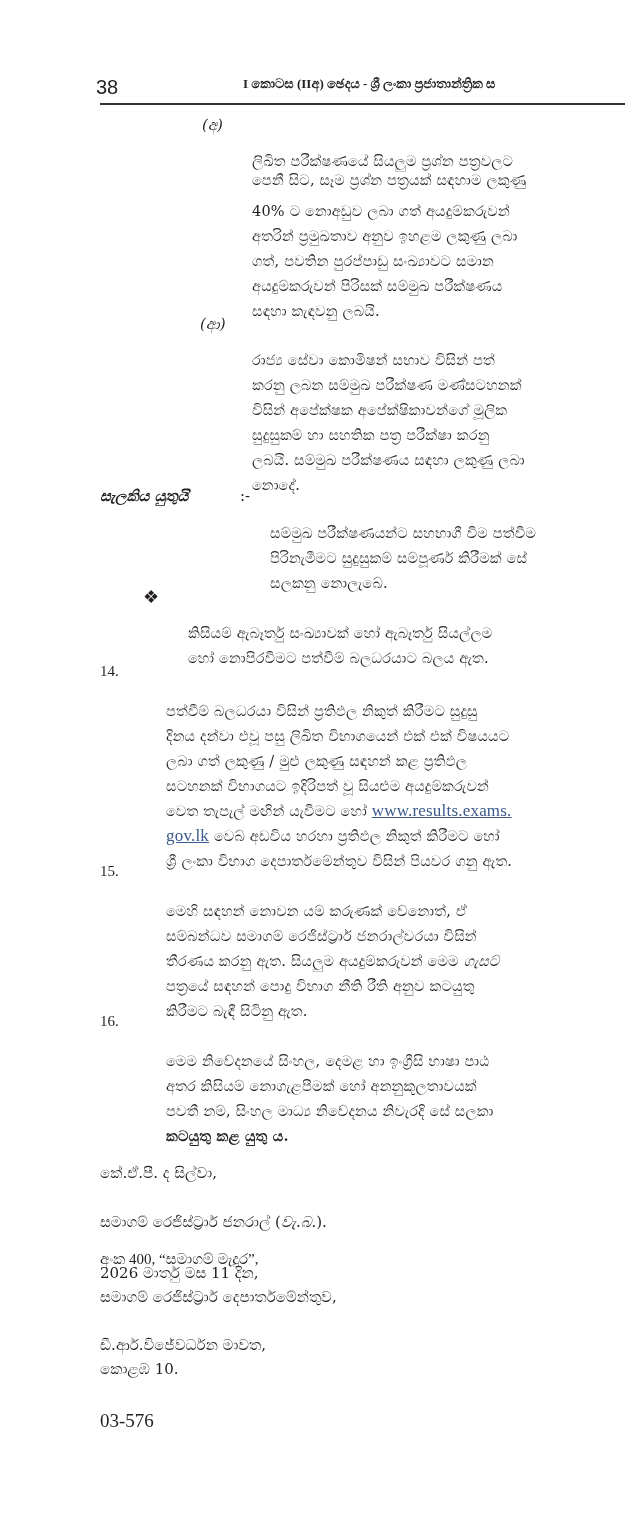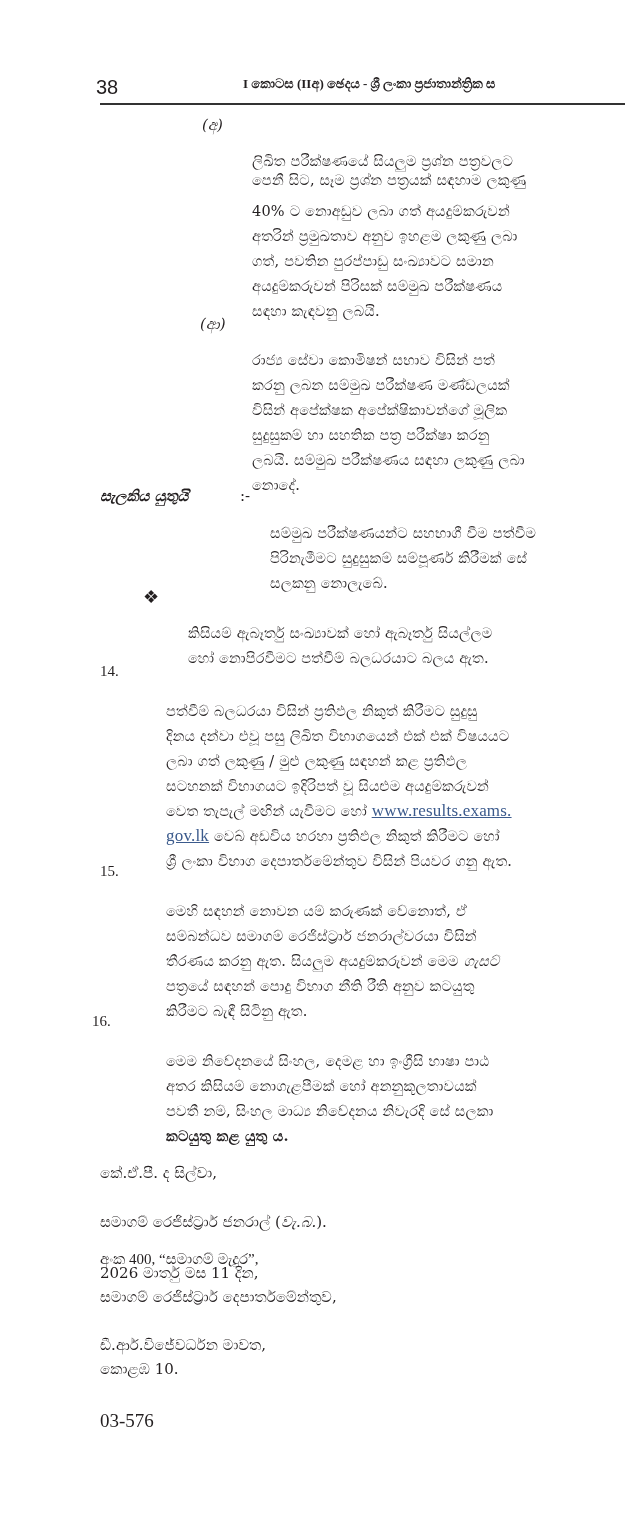--- a/index.html
+++ b/index.html
@@ -31,21 +31,21 @@
   <div class="line" style="left:252px; top:164px;">40% ට නොඅඩුව ලබා ගත් අයදුම්කරුවන්</div>
   <div class="line" style="left:252px; top:189px;">අතරින් ප්‍රමුඛතාව අනුව ඉහළම ලකුණු ලබා</div>
   <div class="line" style="left:252px; top:214px;">ගත්, පවතින පුරප්පාඩු සංඛ්‍යාවට සමාන</div>
   <div class="line" style="left:252px; top:239px;">අයදුම්කරුවන් පිරිසක් සම්මුඛ පරීක්ෂණය</div>
   <div class="line" style="left:252px; top:264px;">සඳහා කැඳවනු ලබයි.</div>
 </div>
 
 <div>
   <div class="lbl" style="left:200px; top:315px;">(ආ)</div>
   <div class="line" style="left:252px; top:313px;">රාජ්‍ය සේවා කොමිෂන් සභාව විසින් පත්</div>
-  <div class="line" style="left:252px; top:338px;">කරනු ලබන සම්මුඛ පරීක්ෂණ මණ්ඩලයක්</div>
+  <div class="line" style="left:252px; top:338px;">කරනු ලබන සම්මුඛ පරීක්ෂණ මණ්සටහනක්</div>
   <div class="line" style="left:252px; top:363px;">විසින් අපේක්ෂක අපේක්ෂිකාවන්ගේ මූලික</div>
   <div class="line" style="left:252px; top:388px;">සුදුසුකම් හා සහතික පත්‍ර පරීක්ෂා කරනු</div>
   <div class="line" style="left:252px; top:413px;">ලබයි. සම්මුඛ පරීක්ෂණය සඳහා ලකුණු ලබා</div>
   <div class="line" style="left:252px; top:438px;">නොදේ.</div>
 </div>
 
 <div>
   <div class="lbl" style="left:100px; top:487px; font-weight:bold;">සැලකිය යුතුයි</div>
   <div class="abs" style="left:240px; top:487px; font-size:15px;">:-</div>
   <div class="line" style="left:270px; top:486px;">සම්මුඛ පරීක්ෂණයන්ට සහභාගී වීම පත්වීම</div>
@@ -79,21 +79,21 @@
   <div class="line" style="left:166px; top:864px;">මෙහි සඳහන් නොවන යම් කරුණක් වේනොත්, ඒ</div>
   <div class="line" style="left:166px; top:889px;">සම්බන්ධව සමාගම් රෙජිස්ට්‍රාර් ජනරාල්වරයා විසින්</div>
   <div class="line" style="left:166px; top:914px;">
     <span>තීරණය කරනු ඇත. සියලුම අයදුම්කරුවන් මෙම </span><span class="it">ගැසට්</span>
   </div>
   <div class="line" style="left:166px; top:939px;">පත්‍රයේ සඳහන් පොදු විභාග නීති රීති අනුව කටයුතු</div>
   <div class="line" style="left:166px; top:964px;">කිරීමට බැඳී සිටිනු ඇත.</div>
 </div>
 
 <div>
-  <div class="num" style="left:92px; top:1013px;">16.</div>
+  <div class="num" style="left:100px; top:1013px;">16.</div>
   <div class="line" style="left:166px; top:1014px;">මෙම නිවේදනයේ සිංහල, දෙමළ හා ඉංග්‍රීසි භාෂා පාඨ</div>
   <div class="line" style="left:166px; top:1039px;">අතර කිසියම් නොගැළපීමක් හෝ අනනුකූලතාවයක්</div>
   <div class="line" style="left:166px; top:1064px;">පවතී නම්, සිංහල මාධ්‍ය නිවේදනය නිවැරදි සේ සලකා</div>
   <div class="line" style="left:166px; top:1089px;font-weight:bold;">කටයුතු කළ යුතු ය.</div>
 </div>
 
 <div>
   <div class="sig" style="left:100px; top:1164px;">කේ.ඒ.පී. ද සිල්වා,</div>
   <div class="sig" style="left:100px; top:1213px;">
     <span>සමාගම් රෙජිස්ට්‍රාර් ජනරාල් (</span><span class="it">වැ.බ.</span><span>).</span>

